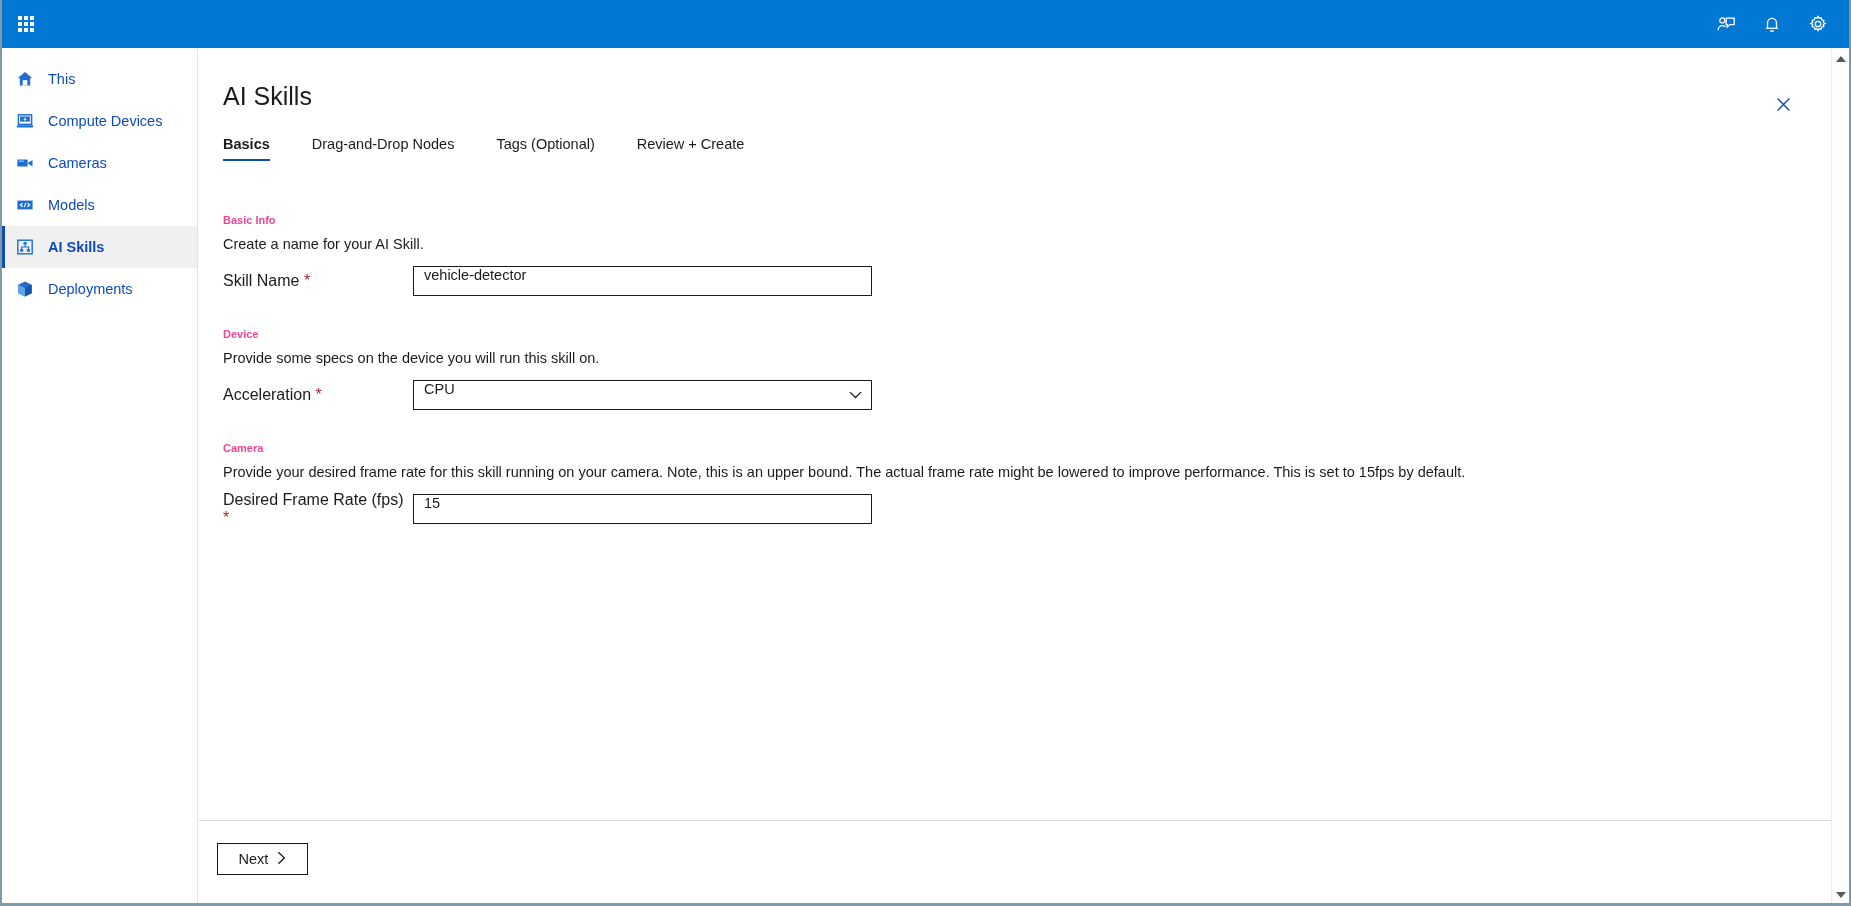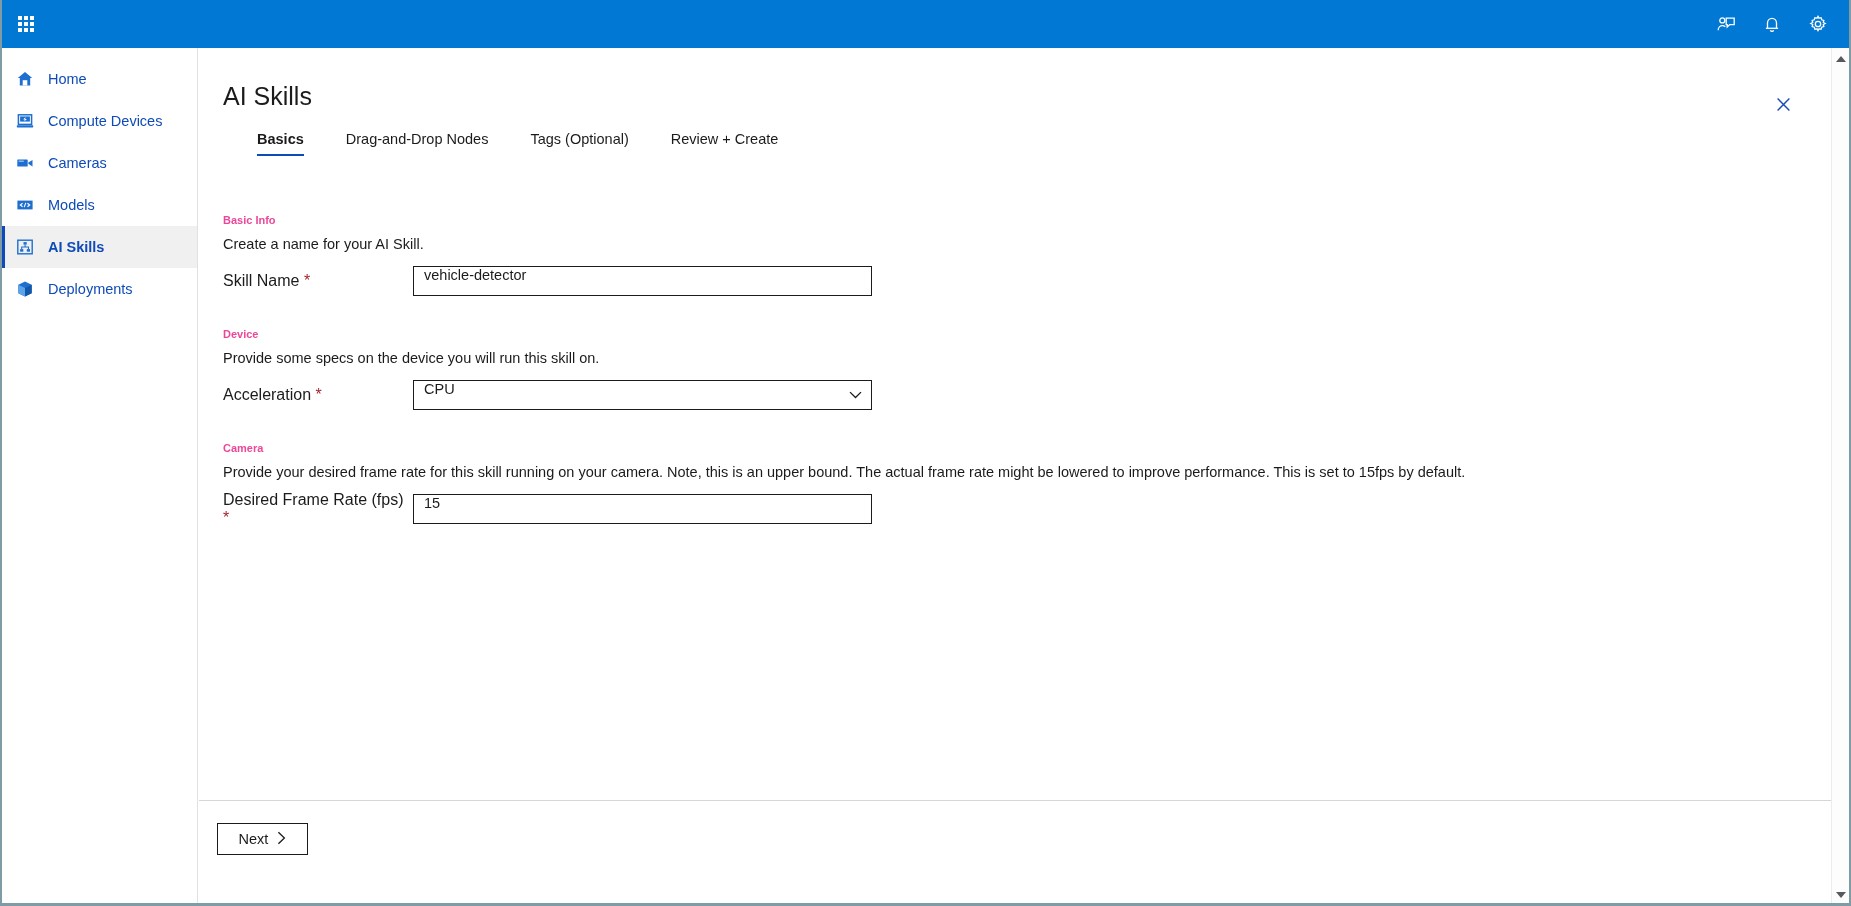--- a/index.html
+++ b/index.html
@@ -121,25 +121,24 @@
     position: absolute;
     top: 40px;
     right: 34px;
     width: 32px; height: 32px;
     display: flex; align-items: center; justify-content: center;
     cursor: pointer;
   }
 
   .tabs {
     display: flex;
-    align-items: flex-start;
+    align-items: center;
     padding-left: 24px;
     margin-top: 22px;
     height: 34px;
-    margin-left: 34px;
   }
   .tab {
     position: relative;
     font-size: 14.5px;
     color: #1b1b1b;
     padding: 0 0 9px 0;
     margin-right: 42px;
     cursor: pointer;
     white-space: nowrap;
   }
@@ -210,21 +209,21 @@
     display: flex;
   }
 
   .sec-gap-lg { margin-top: 32px; }
 
   
   .footer {
     position: absolute;
     left: 0; right: 0;
     bottom: 0;
-    height: 106px;
+    height: 86px;
     border-top: 1px solid #d6d6d6;
     padding: 22px 0 0 18px;
     margin-top: 15px;
   }
   .next-btn {
     width: 91px; height: 32px;
     border: 1px solid #1b1b1b;
     background: #ffffff;
     display: flex;
     align-items: center;
@@ -307,21 +306,21 @@
 
   <div class="sidebar">
 
     <div class="nav-item">
       <span class="nav-icon">
         <svg width="18" height="18" viewBox="0 0 18 18">
           <path d="M9 2L1.8 8.1h2v7.4h10.4V8.1h2z" fill="#1f6fd0"></path>
           <rect x="6.7" y="10.2" width="4.6" height="5.3" fill="#ffffff"></rect>
         </svg>
       </span>
-      <span class="nav-label">Home</span>
+      <span class="nav-label">This</span>
     </div>
 
     <div class="nav-item">
       <span class="nav-icon">
         <svg width="18" height="18" viewBox="0 0 18 18">
           <rect x="2.4" y="2.8" width="13.2" height="9.6" fill="none" stroke="#1f6fd0" stroke-width="1.5"></rect>
           <rect x="4.1" y="4.4" width="9.8" height="5.2" fill="#1f6fd0"></rect>
           <path d="M9.6 5.1L7.2 7.6h1.6l-.5 1.9 2.5-2.6H9.2z" fill="#ffffff"></path>
           <rect x="0.8" y="13.3" width="16.4" height="2.1" rx="0.6" fill="#1f6fd0"></rect>
         </svg>

